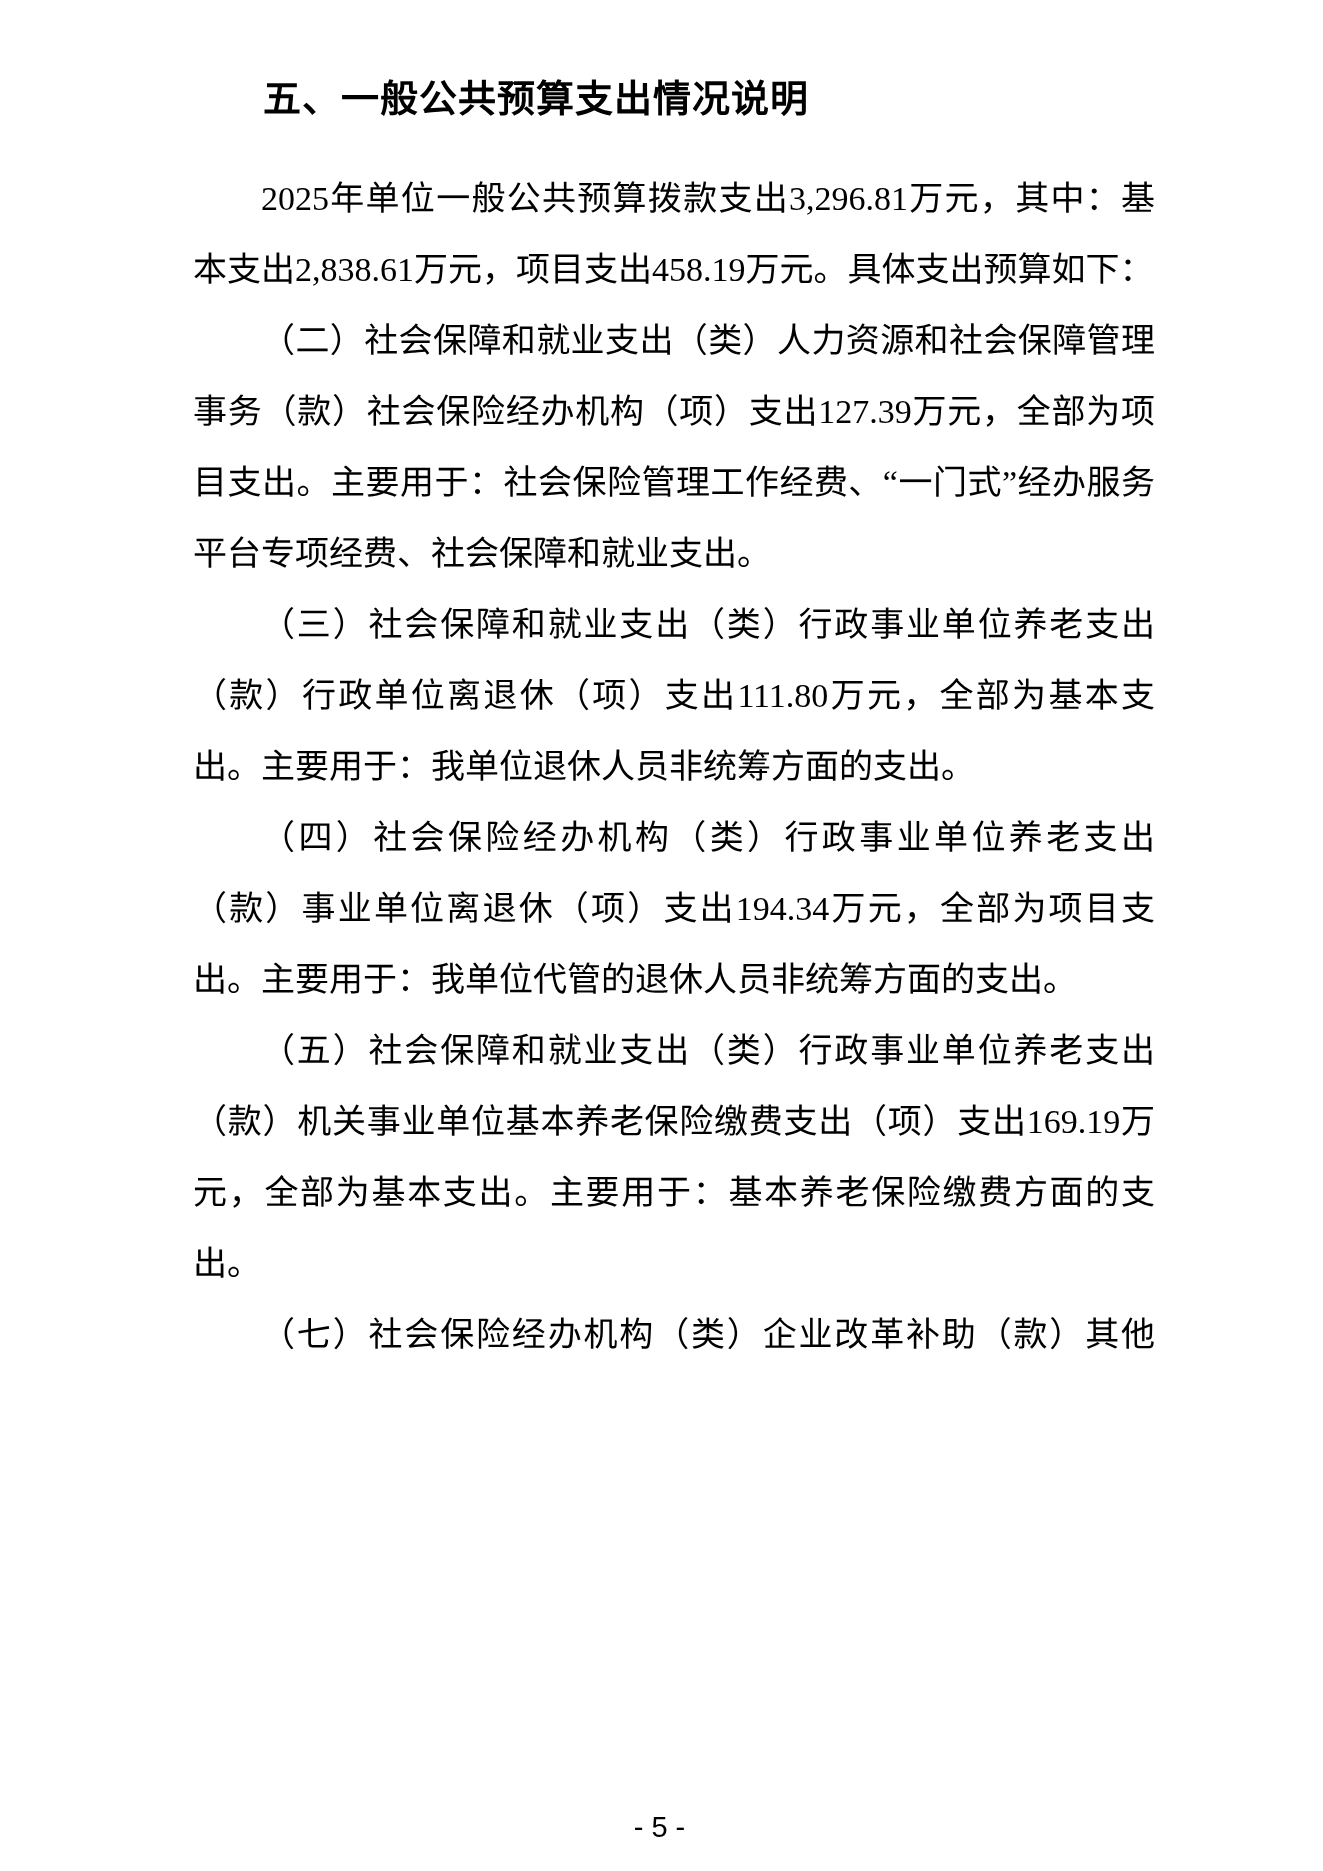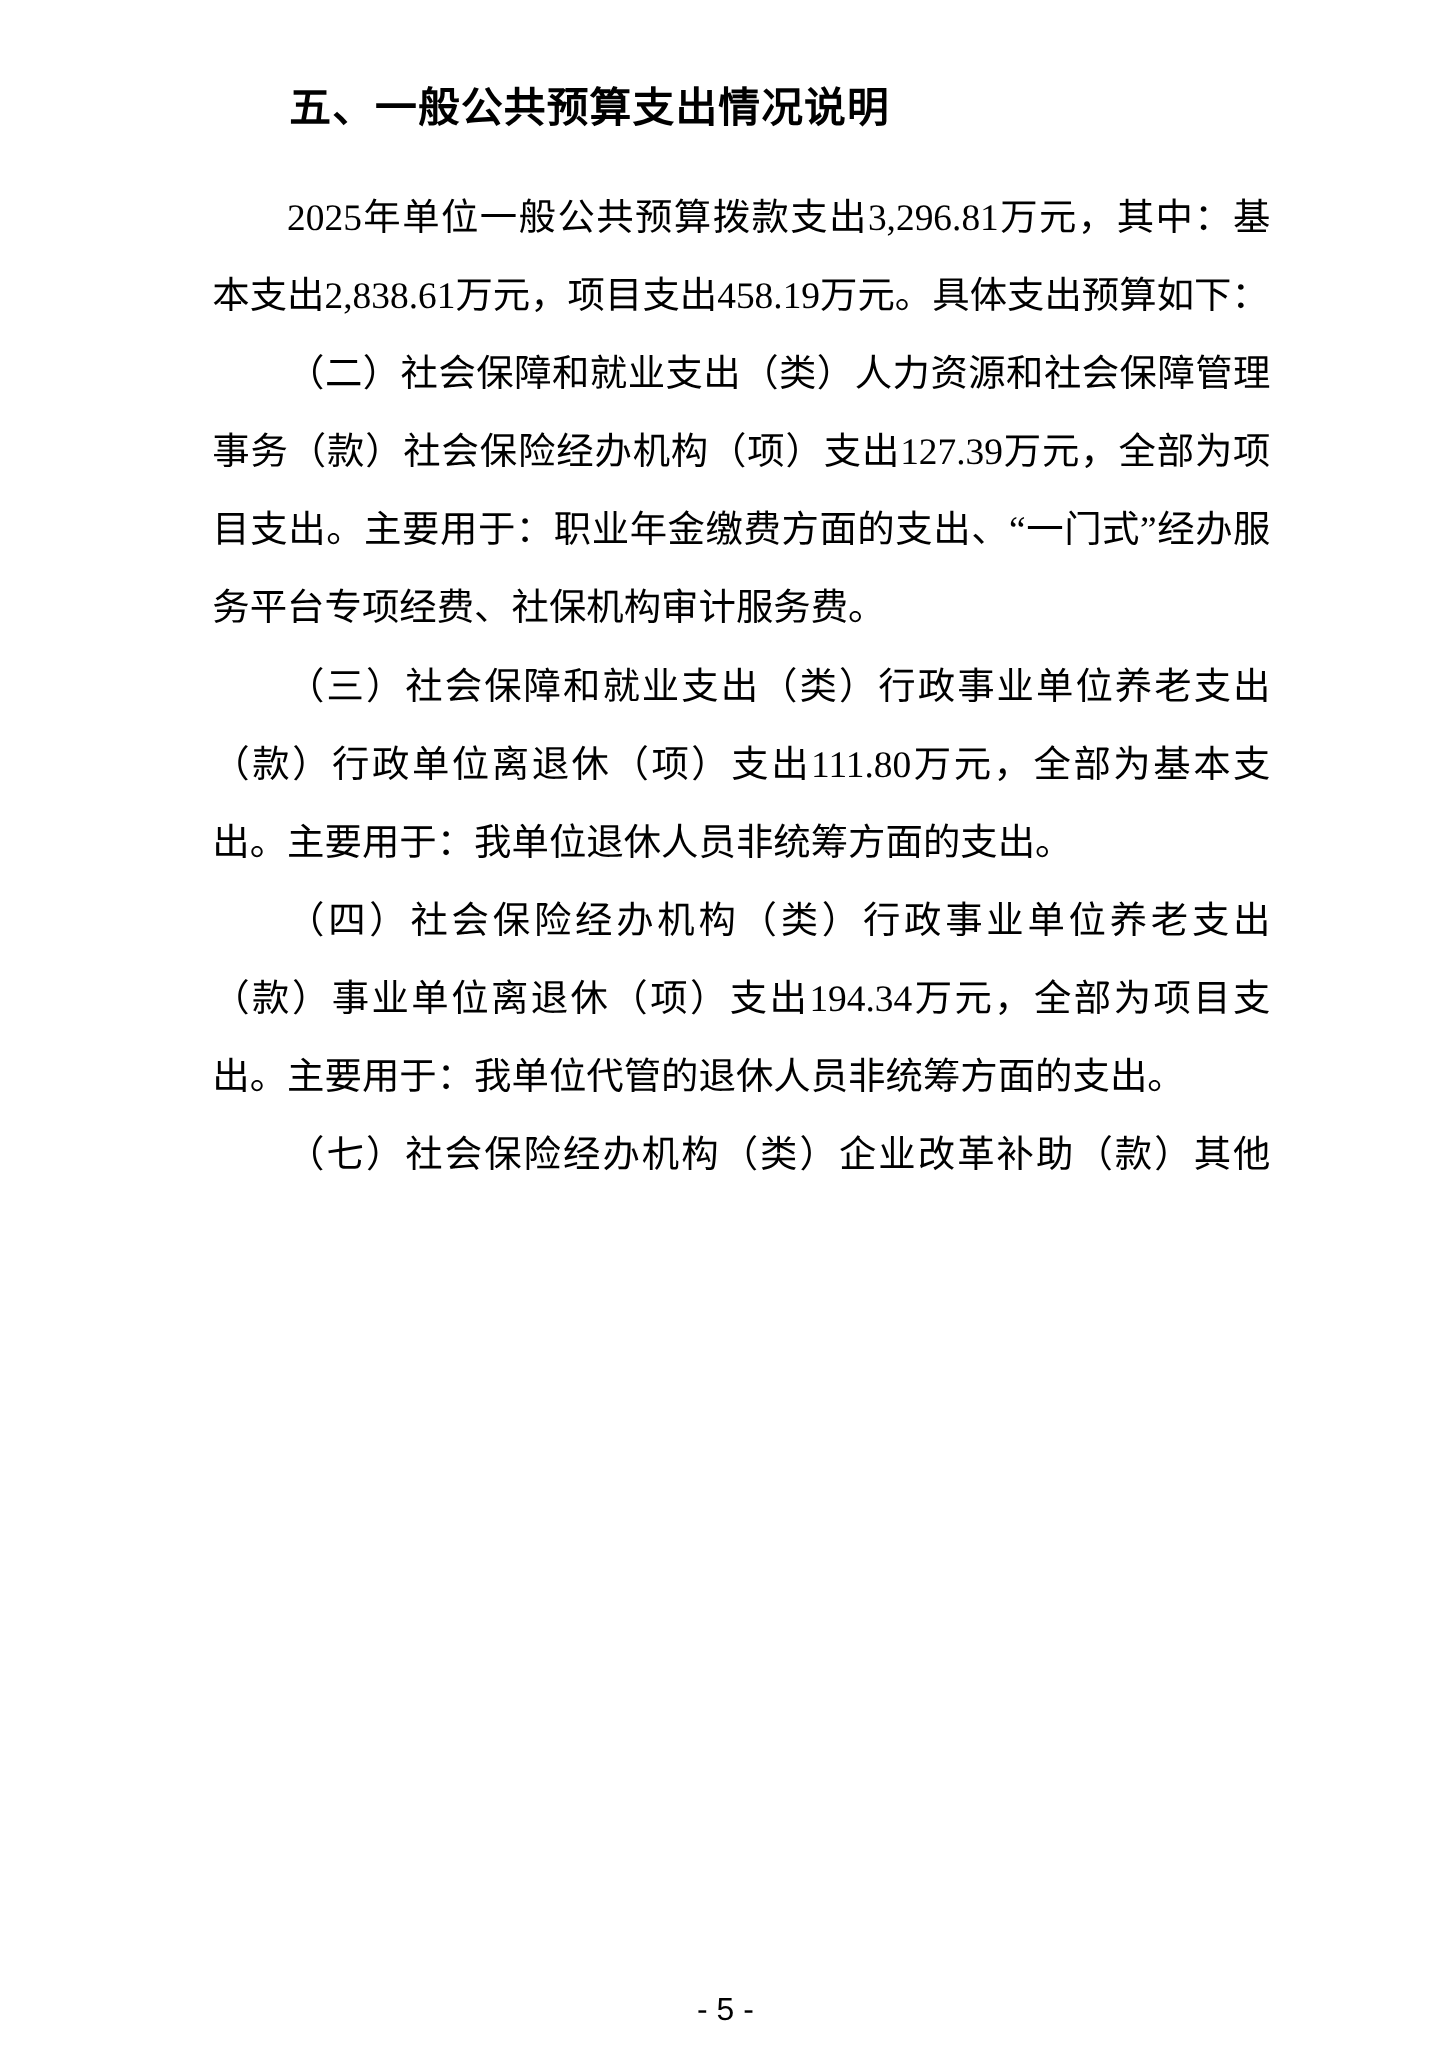--- a/index.html
+++ b/index.html
@@ -64,25 +64,26 @@
 </head>
 <body>
 
 <div class="page">
   <div class="content">
     <h1 class="doc-title">五、一般公共预算支出情况说明</h1>
 
     <p class="para first">2025年单位一般公共预算拨款支出3,296.81万元，其中：基本支出2,838.61万元，项目支出458.19万元。具体支出预算如下：</p>
 
 
-    <p class="para">（二）社会保障和就业支出（类）人力资源和社会保障管理事务（款）社会保险经办机构（项）支出127.39万元，全部为项目支出。主要用于：职业年金缴费方面的支出、“一门式”经办服务平台专项经费、社保机构审计服务费。</p>
+    <p class="para">（二）社会保障和就业支出（类）人力资源和社会保障管理事务（款）社会保险经办机构（项）支出127.39万元，全部为项目支出。主要用于：社会保险管理工作经费、“一门式”经办服务平台专项经费、社会保障和就业支出。</p>
 
     <p class="para">（三）社会保障和就业支出（类）行政事业单位养老支出（款）行政单位离退休（项）支出111.80万元，全部为基本支出。主要用于：我单位退休人员非统筹方面的支出。</p>
 
     <p class="para">（四）社会保险经办机构（类）行政事业单位养老支出（款）事业单位离退休（项）支出194.34万元，全部为项目支出。主要用于：我单位代管的退休人员非统筹方面的支出。</p>
 
+    <p class="para">（五）社会保障和就业支出（类）行政事业单位养老支出（款）机关事业单位基本养老保险缴费支出（项）支出169.19万元，全部为基本支出。主要用于：基本养老保险缴费方面的支出。</p>
 
 
     <p class="para continued">（七）社会保险经办机构（类）企业改革补助（款）其他</p>
   </div>
 
   <div class="footer">- 5 -</div>
 </div>
 
 </body></html>

